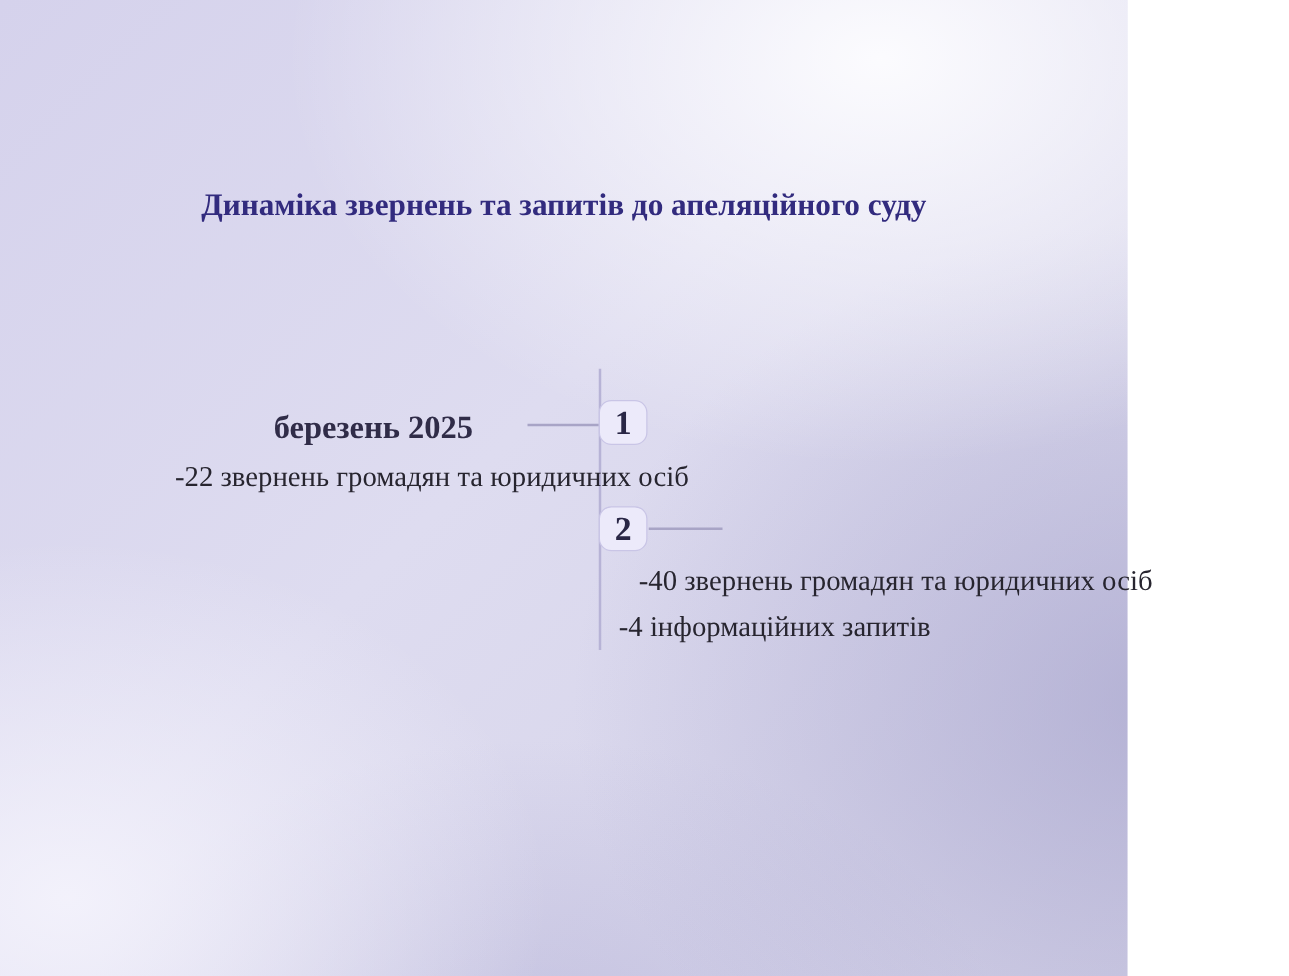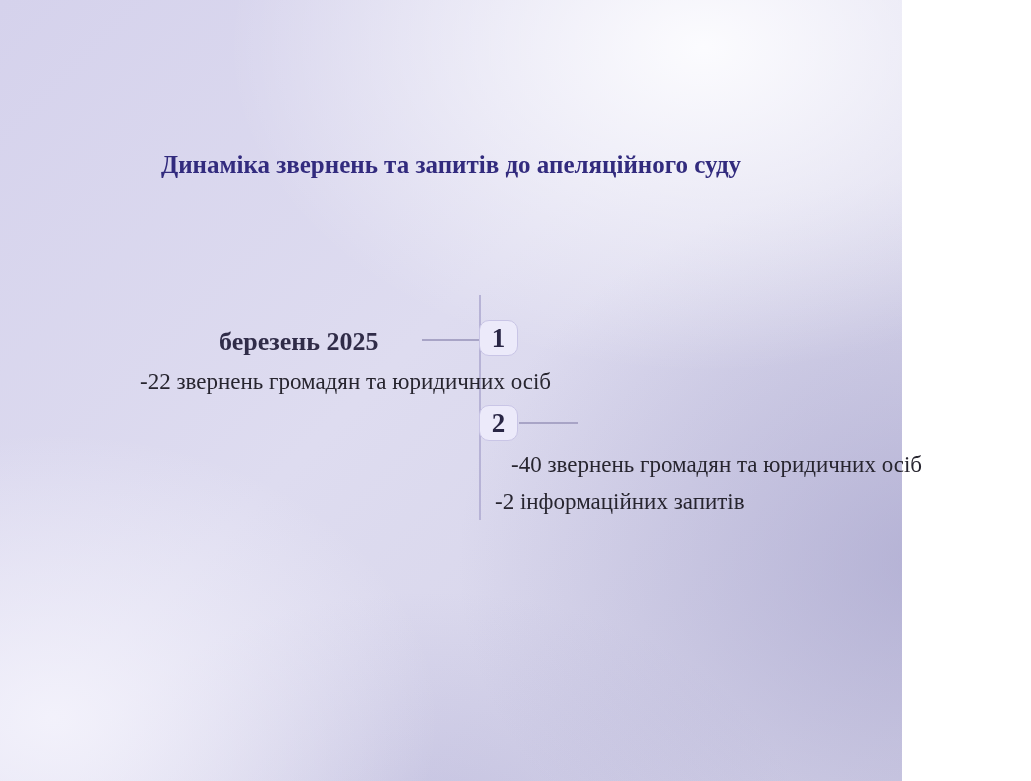--- a/index.html
+++ b/index.html
@@ -111,16 +111,16 @@
       <span>1</span>
     </div>
     <h2 class="heading h1">березень 2025</h2>
     <p class="detail d1a">-22 звернень громадян та юридичних осіб</p>
 
     <div class="connector c2"></div>
     <div class="numbox b2">
       <span>2</span>
     </div>
     <p class="detail d2a">-40 звернень громадян та юридичних осіб</p>
-    <p class="detail d2b">-2 інформаційних запитів</p>
+    <p class="detail d2b">-4 інформаційних запитів</p>
 
   </div>
 </div>
 
 </body></html>

